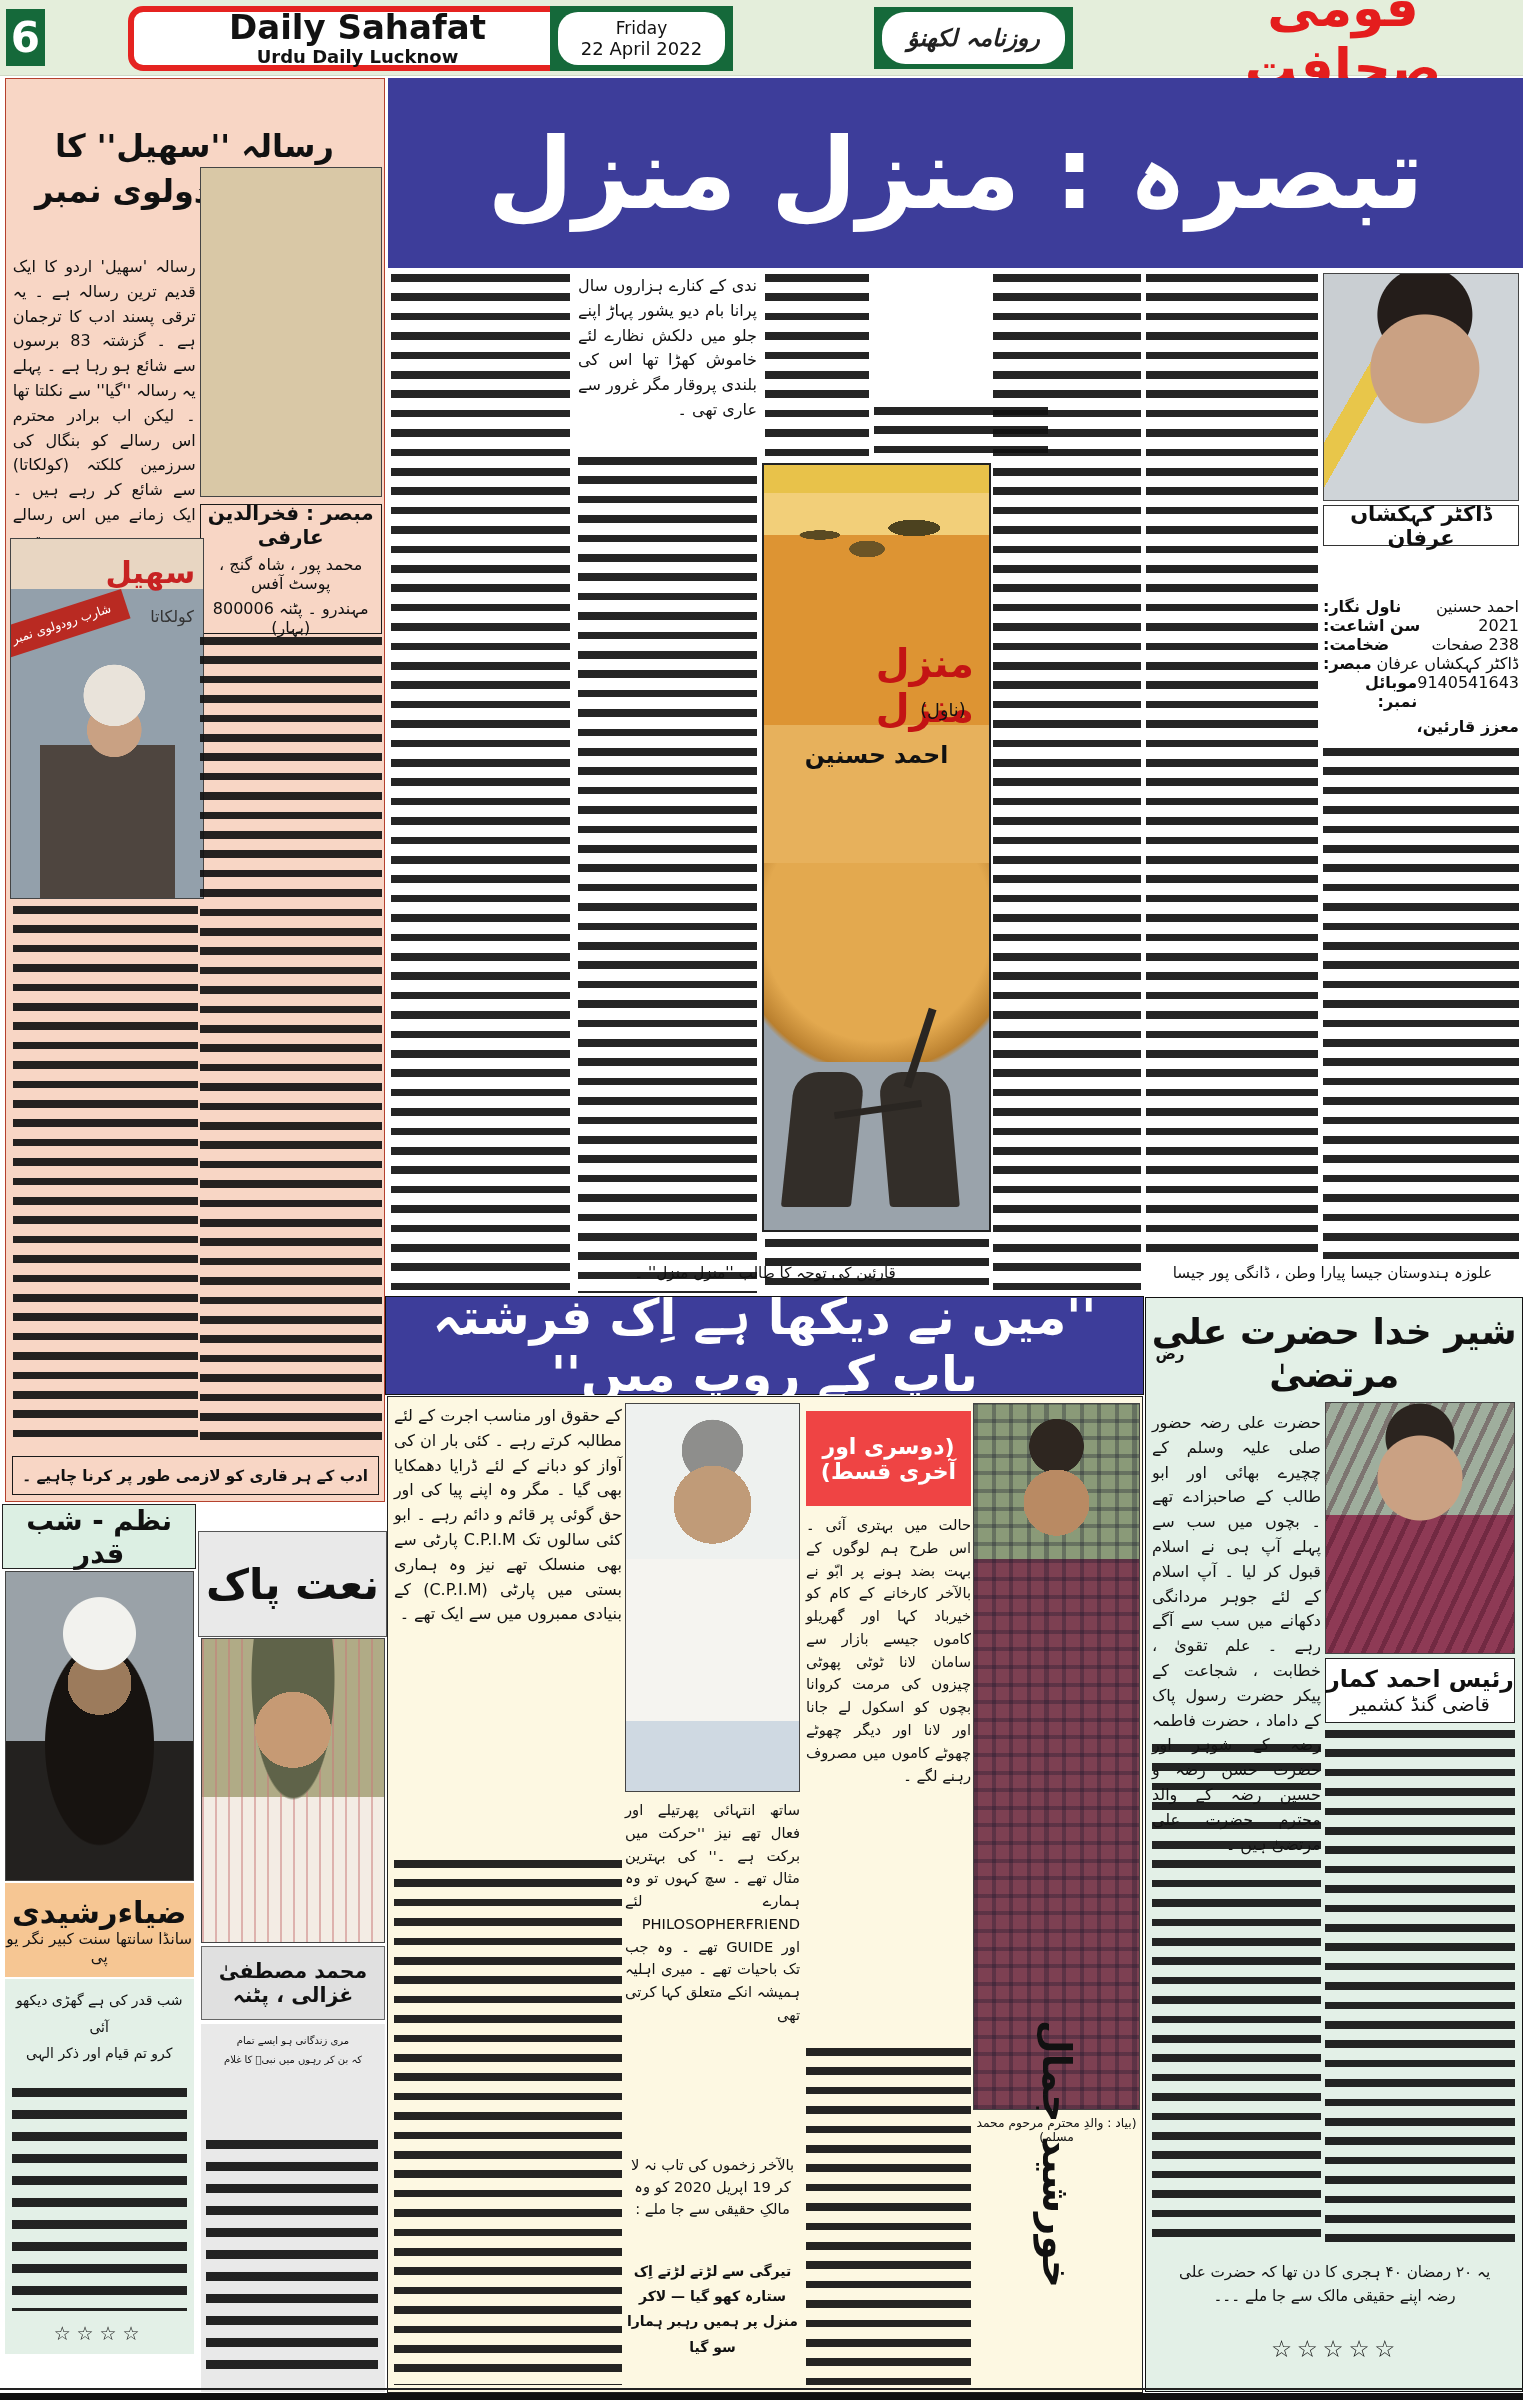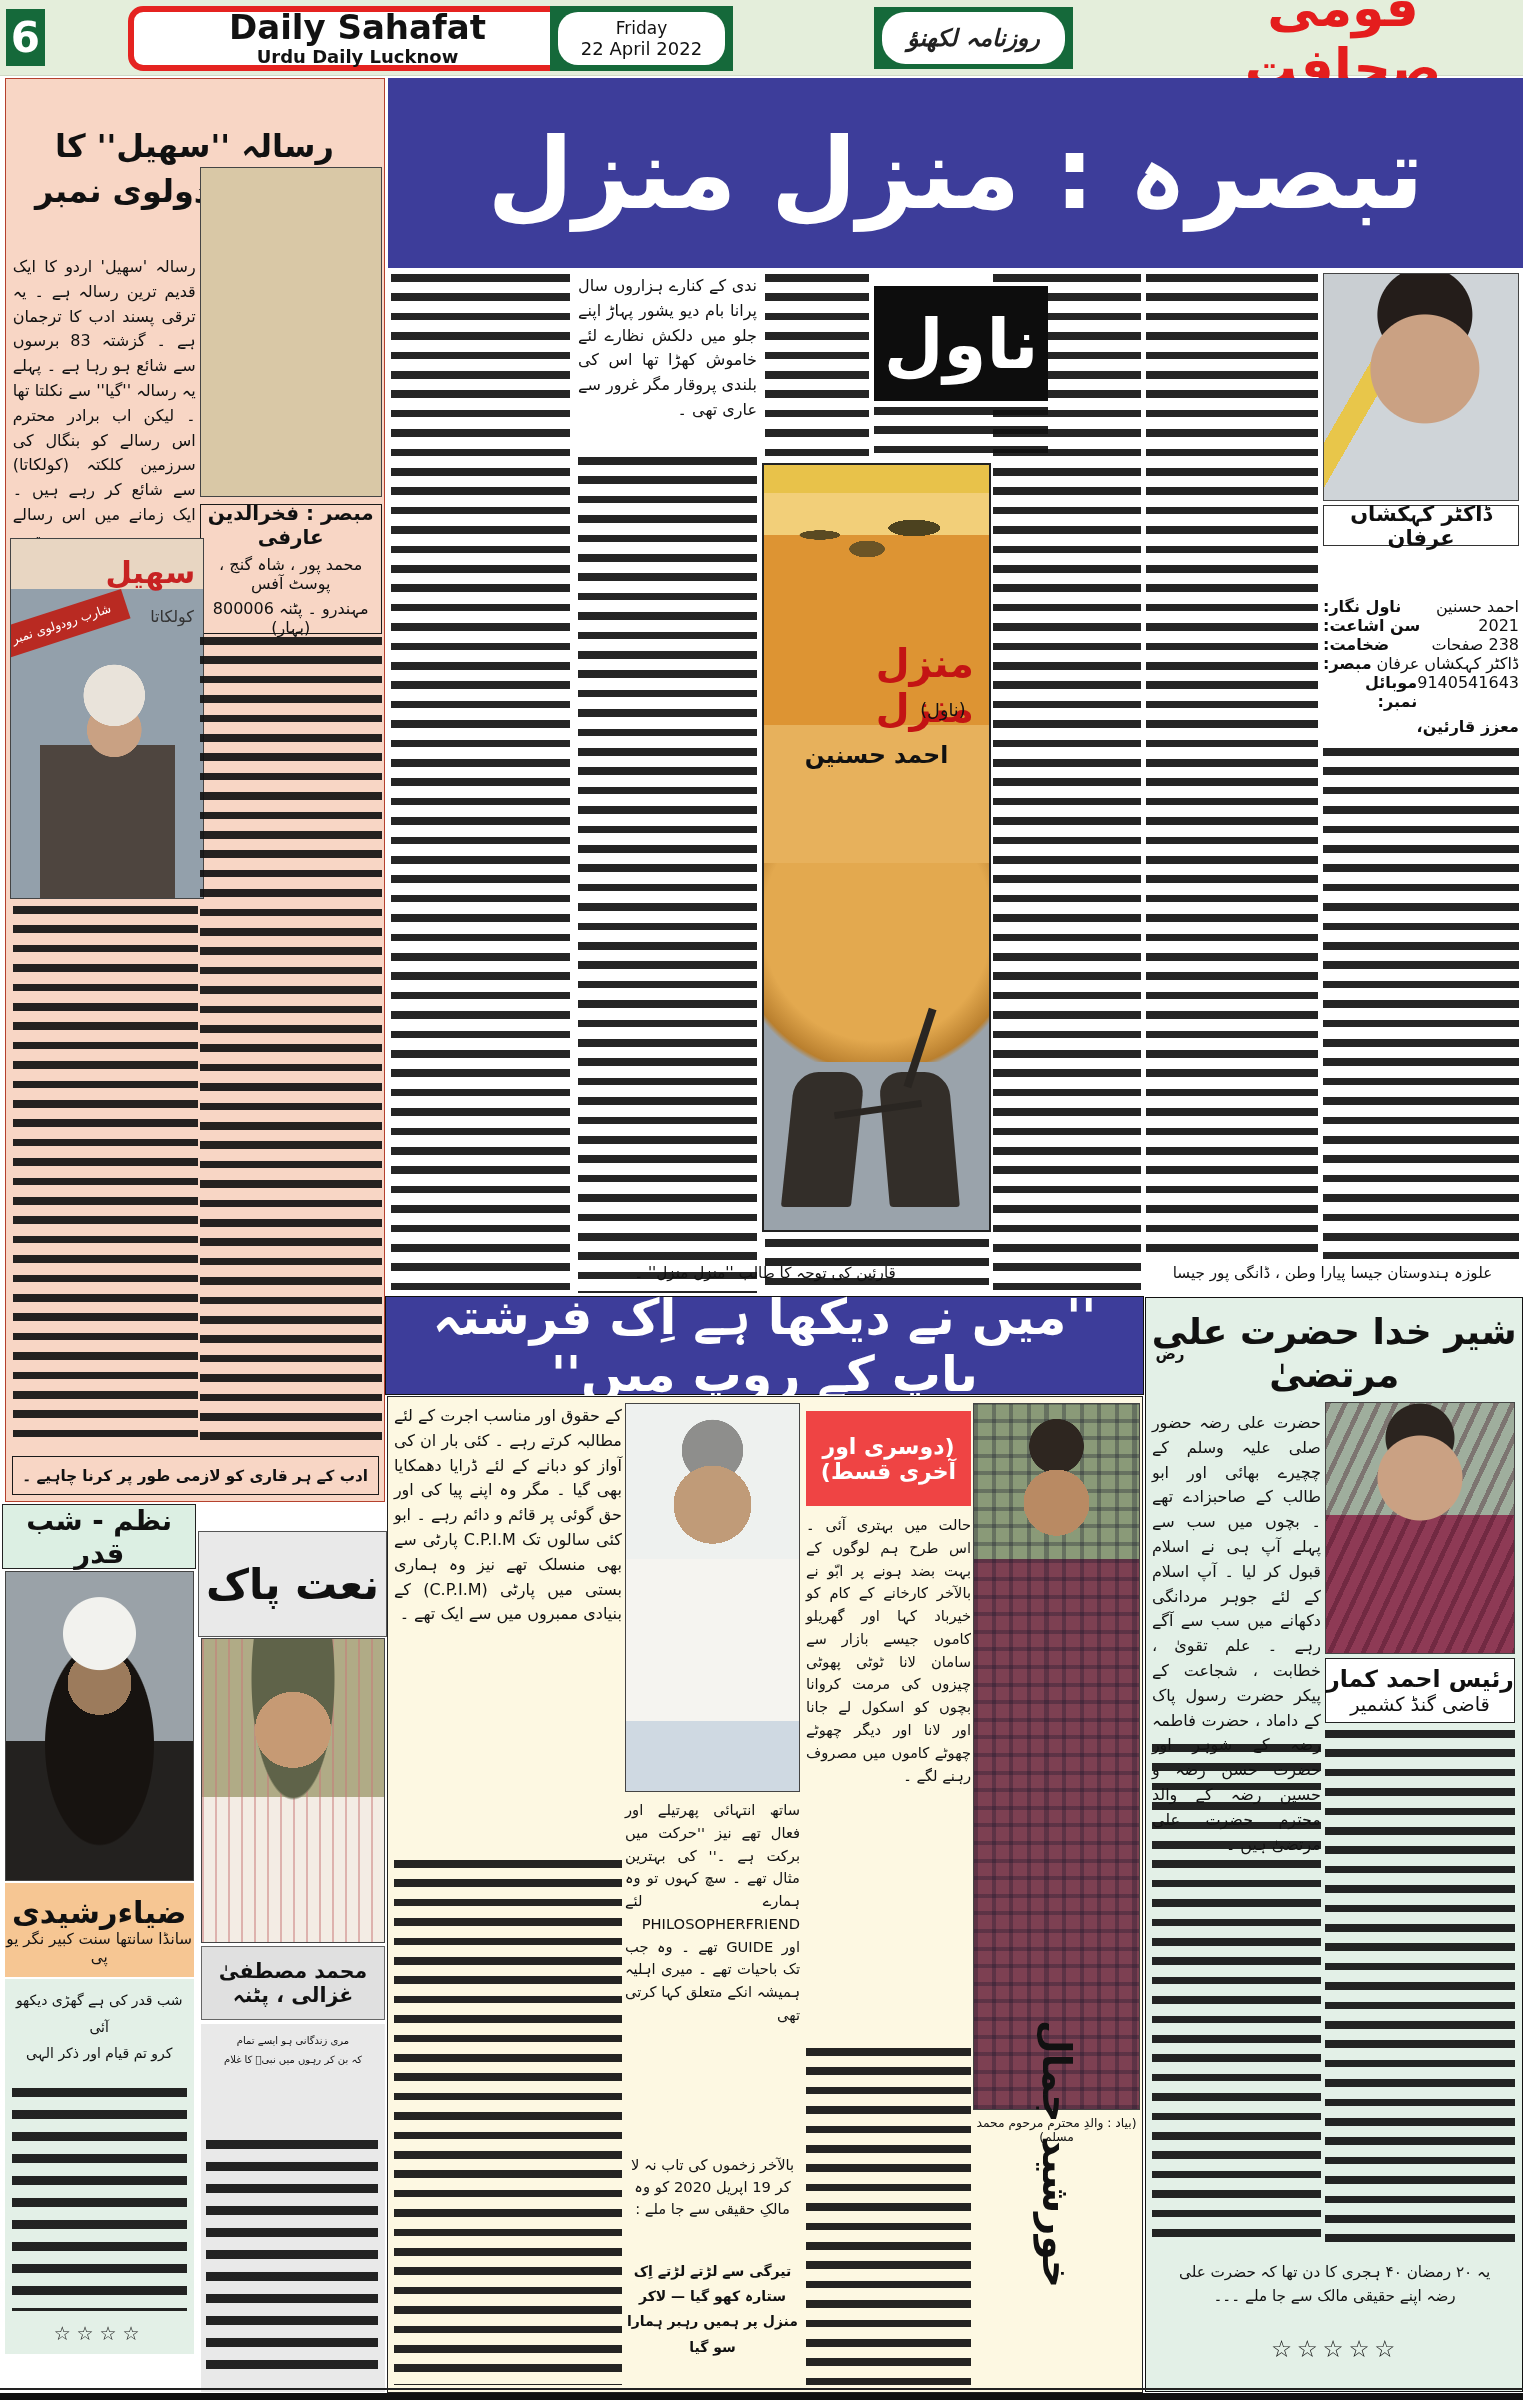--- a/index.html
+++ b/index.html
@@ -200,21 +200,20 @@
     <div id="pclose" class="abs center rtl">ادب کے ہر قاری کو لازمی طور پر کرنا چاہیے ۔</div>
   </div>
 
   <div class="abs ufill" style="left:391px;top:274px;width:179px;height:1019px;"></div>
   <div class="abs rtl lead" style="left:578px;top:274px;width:179px;height:176px;">ندی کے کنارے ہزاروں سال پرانا بام دیو یشور پہاڑ اپنے جلو میں دلکش نظارے لئے خاموش کھڑا تھا اس کی بلندی پروقار مگر غرور سے عاری تھی ۔</div>
   <div class="abs ufill" style="left:578px;top:457px;width:179px;height:836px;"></div>
   <div class="abs ufill" style="left:765px;top:274px;width:104px;height:183px;"></div>
   <div class="abs ufill" style="left:874px;top:407px;width:174px;height:50px;"></div>
   <div class="abs ufill" style="left:993px;top:274px;width:148px;height:1019px;"></div>
   <div class="abs ufill" style="left:765px;top:1239px;width:224px;height:55px;"></div>
-  <div id="naavalbox" class="abs center rtl">ناول</div>
 
   <div id="cover">
     <div class="ctree"></div>
     <div class="ctitle rtl">منزل منزل</div>
     <div class="csub rtl">(ناول)</div>
     <div class="cauthor rtl">احمد حسنین</div>
     <div class="crock"></div>
     <div class="sil1"></div>
     <div class="sil2"></div>
     <div class="gun1"></div>

